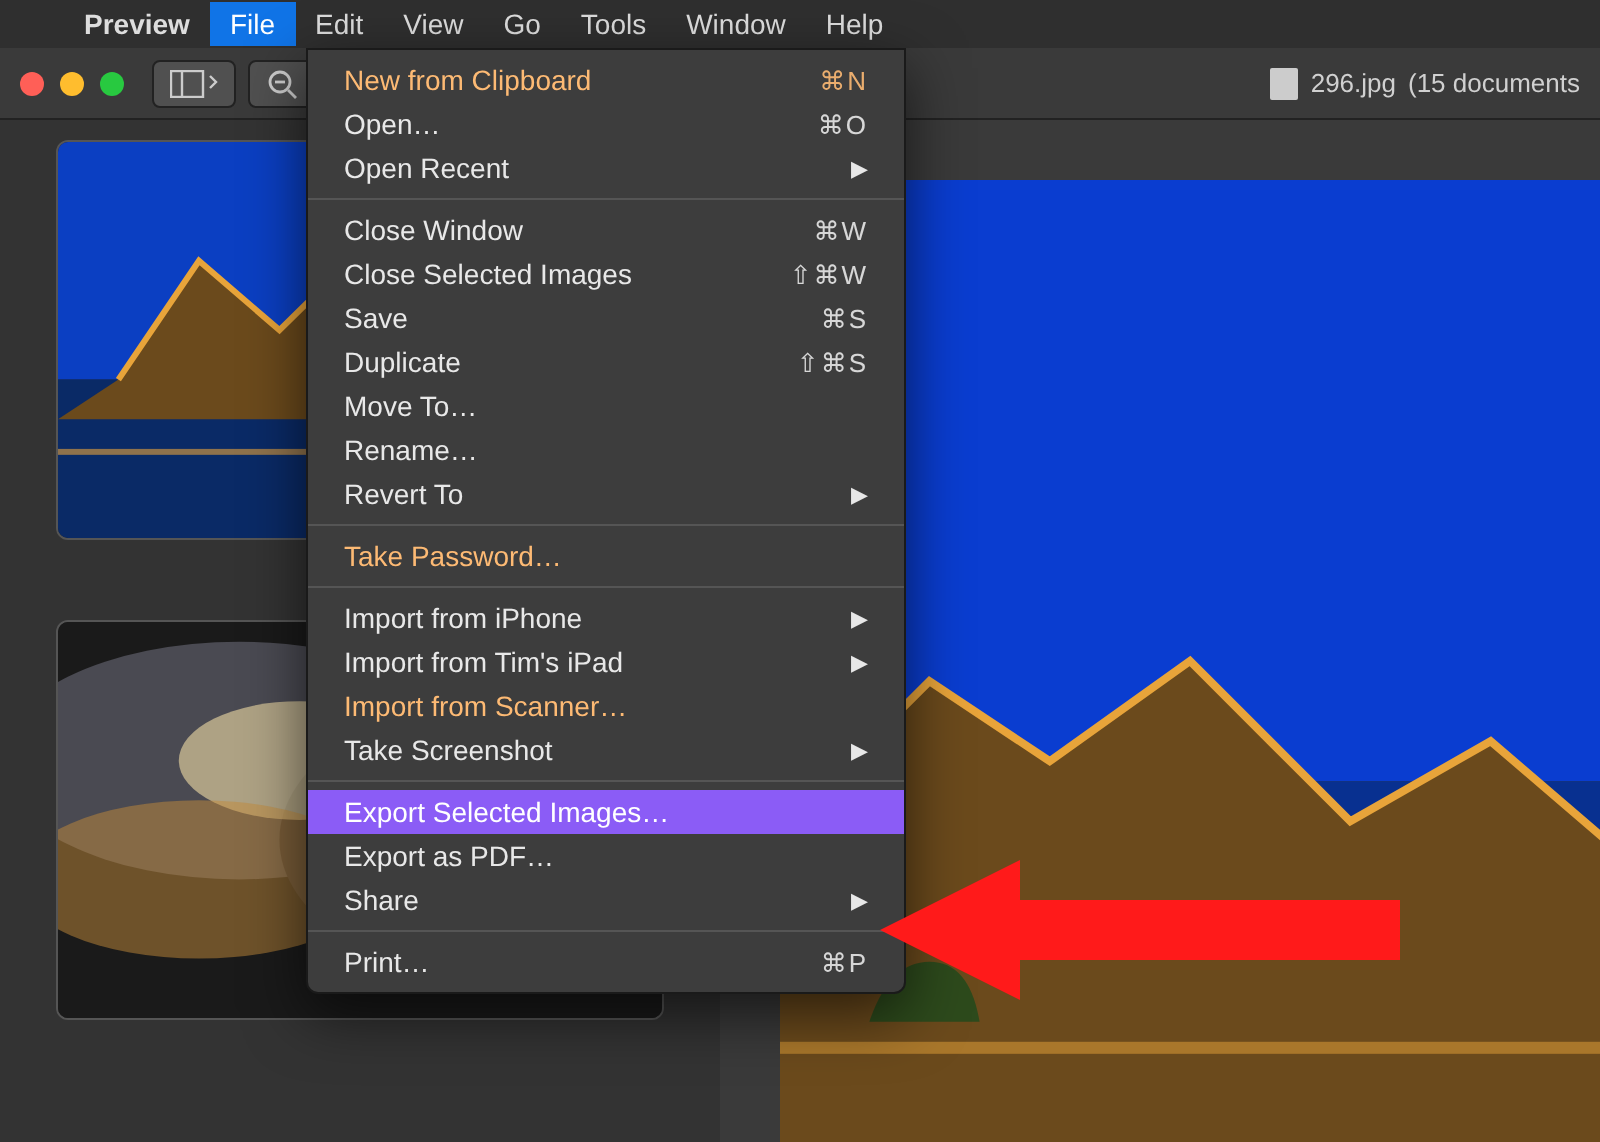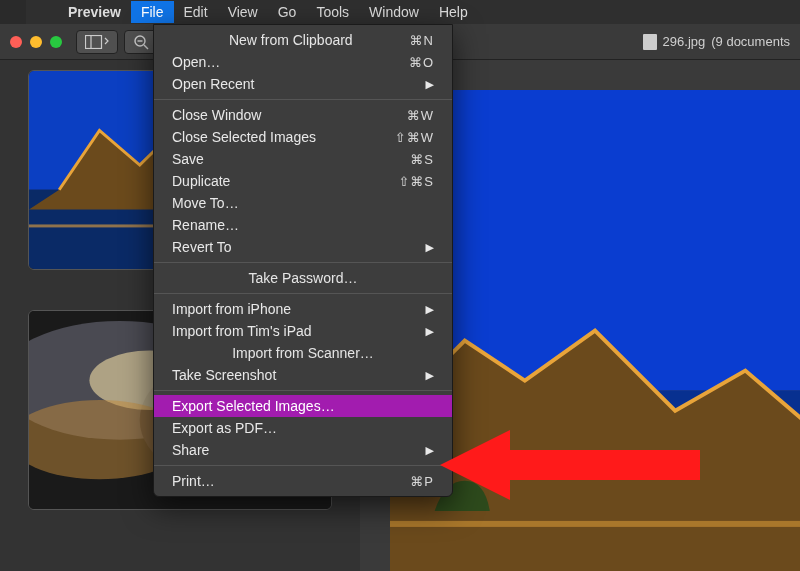--- a/index.html
+++ b/index.html
@@ -1,17 +1,17 @@
 <!DOCTYPE html>
 <html><head>
 <meta charset="utf-8">
 <style>
 * { margin:0; padding:0; box-sizing:border-box; font-family:-apple-system,"Helvetica Neue",Arial,sans-serif; }
 body { width:800px; height:571px; background:#2a2a2a; overflow:hidden; position:relative; }
-.menubar { height:24px; background:#2f2f2f; display:flex; align-items:center; padding:0 10px 0 16px; color:#ddd; font-size:14px;margin-left:26px; }
+.menubar { height:24px; background:#2f2f2f; display:flex; align-items:center; padding:0 10px 0 16px; color:#ddd; font-size:14px; }
 .apple { font-size:15px; margin-right:16px; }
 .menubar .mitem { padding:3px 10px; cursor:default; }
 .menubar .mitem.active { background:#1074e7; color:#fff; }
 .menubar .appname { font-weight:600; padding:3px 10px; }
 .winbar { height:36px; background:#3a3a3a; display:flex; align-items:center; padding:0 10px; position:relative; border-bottom:1px solid #222; }
 .traffic { display:flex; gap:8px; margin-right:14px; }
 .traffic span { width:12px; height:12px; border-radius:50%; display:block; }
 .tl-close{background:#ff5f57;} .tl-min{background:#ffbd2e;} .tl-max{background:#28c940;}
 .toolbtn { height:24px; padding:0 8px; background:#505050; border:1px solid #222; border-radius:4px; display:flex; align-items:center; justify-content:center; margin-right:6px; color:#ccc; font-size:13px; }
 .toolbtn svg { stroke:#ccc; }
@@ -20,22 +20,22 @@
 .sidebar { width:360px; background:#333; padding:10px 28px; overflow:hidden; }
 .thumb { border:1px solid #555; border-radius:6px; background:#222; overflow:hidden; position:relative; }
 .thumb1 { height:200px; margin-bottom:40px; }
 .thumb2 { height:200px; }
 .thumbimg { width:100%; height:100%; }
 .preview { flex:1; background:#3a3a3a; display:flex; align-items:center; justify-content:center; padding:30px 0 0 30px; }
 .bigimg { width:100%; height:100%; }
 
 .menu { position:absolute; top:24px; left:153px; width:300px; background:#3d3d3d; border:1px solid #1a1a1a; border-radius:0 0 6px 6px; box-shadow:0 10px 30px rgba(0,0,0,.6); color:#e8e8e8; font-size:14px; padding:4px 0; z-index:10; }
 .menu .row { display:flex; align-items:center; padding:3px 18px; height:22px; cursor:default; }
-.menu .row.disabled { color:#e5e5e5;text-align:center; }
-.menu .row.highlight { background:#a21caf; color:#fff; }
+.menu .row.disabled { color:#fdba74; }
+.menu .row.highlight { background:#8b5cf6; color:#fff; }
 .menu .row .label { flex:1; white-space:nowrap; }
 .menu .row .sc { font-size:13px; letter-spacing:1px; color:inherit; opacity:.9; }
 .menu .row .arrow { font-size:11px; }
 .menu .sep { height:1px; background:#555; margin:4px 0; }
 
 .redarrow { position:absolute; top:430px; left:440px; z-index:20; }
 .doc-icon { width:14px; height:16px; background:#ccc; border-radius:1px; display:inline-block; }
 </style>
 </head>
 <body>
@@ -76,21 +76,21 @@
     <svg width="16" height="16" viewBox="0 0 16 16" fill="none">
         <circle cx="7" cy="7" r="5" stroke-width="1.4"></circle>
         <line x1="11" y1="11" x2="15" y2="15" stroke-width="1.4"></line>
         <line x1="4.5" y1="7" x2="9.5" y2="7" stroke-width="1.4"></line>
         <line x1="7" y1="4.5" x2="7" y2="9.5" stroke-width="1.4"></line>
       </svg>
   </div>
   <div class="wintitle">
     <span class="doc-icon"></span>
     <span>296.jpg</span>
-    <span>(9 documents</span>
+    <span>(15 documents</span>
   </div>
 </div>
 
 <div class="content">
   <div class="sidebar">
     <div class="thumb thumb1">
       <svg class="thumbimg" viewBox="0 0 300 200" preserveAspectRatio="none">
         <rect width="300" height="120" fill="#0b3fc2"></rect>
         <rect y="120" width="300" height="80" fill="#0a2a66"></rect>
         <path d="M30 120 L70 60 L110 95 L150 55 L210 110 L260 90 L300 120 L300 140 L0 140 Z" fill="#6b4a1c"></path>

